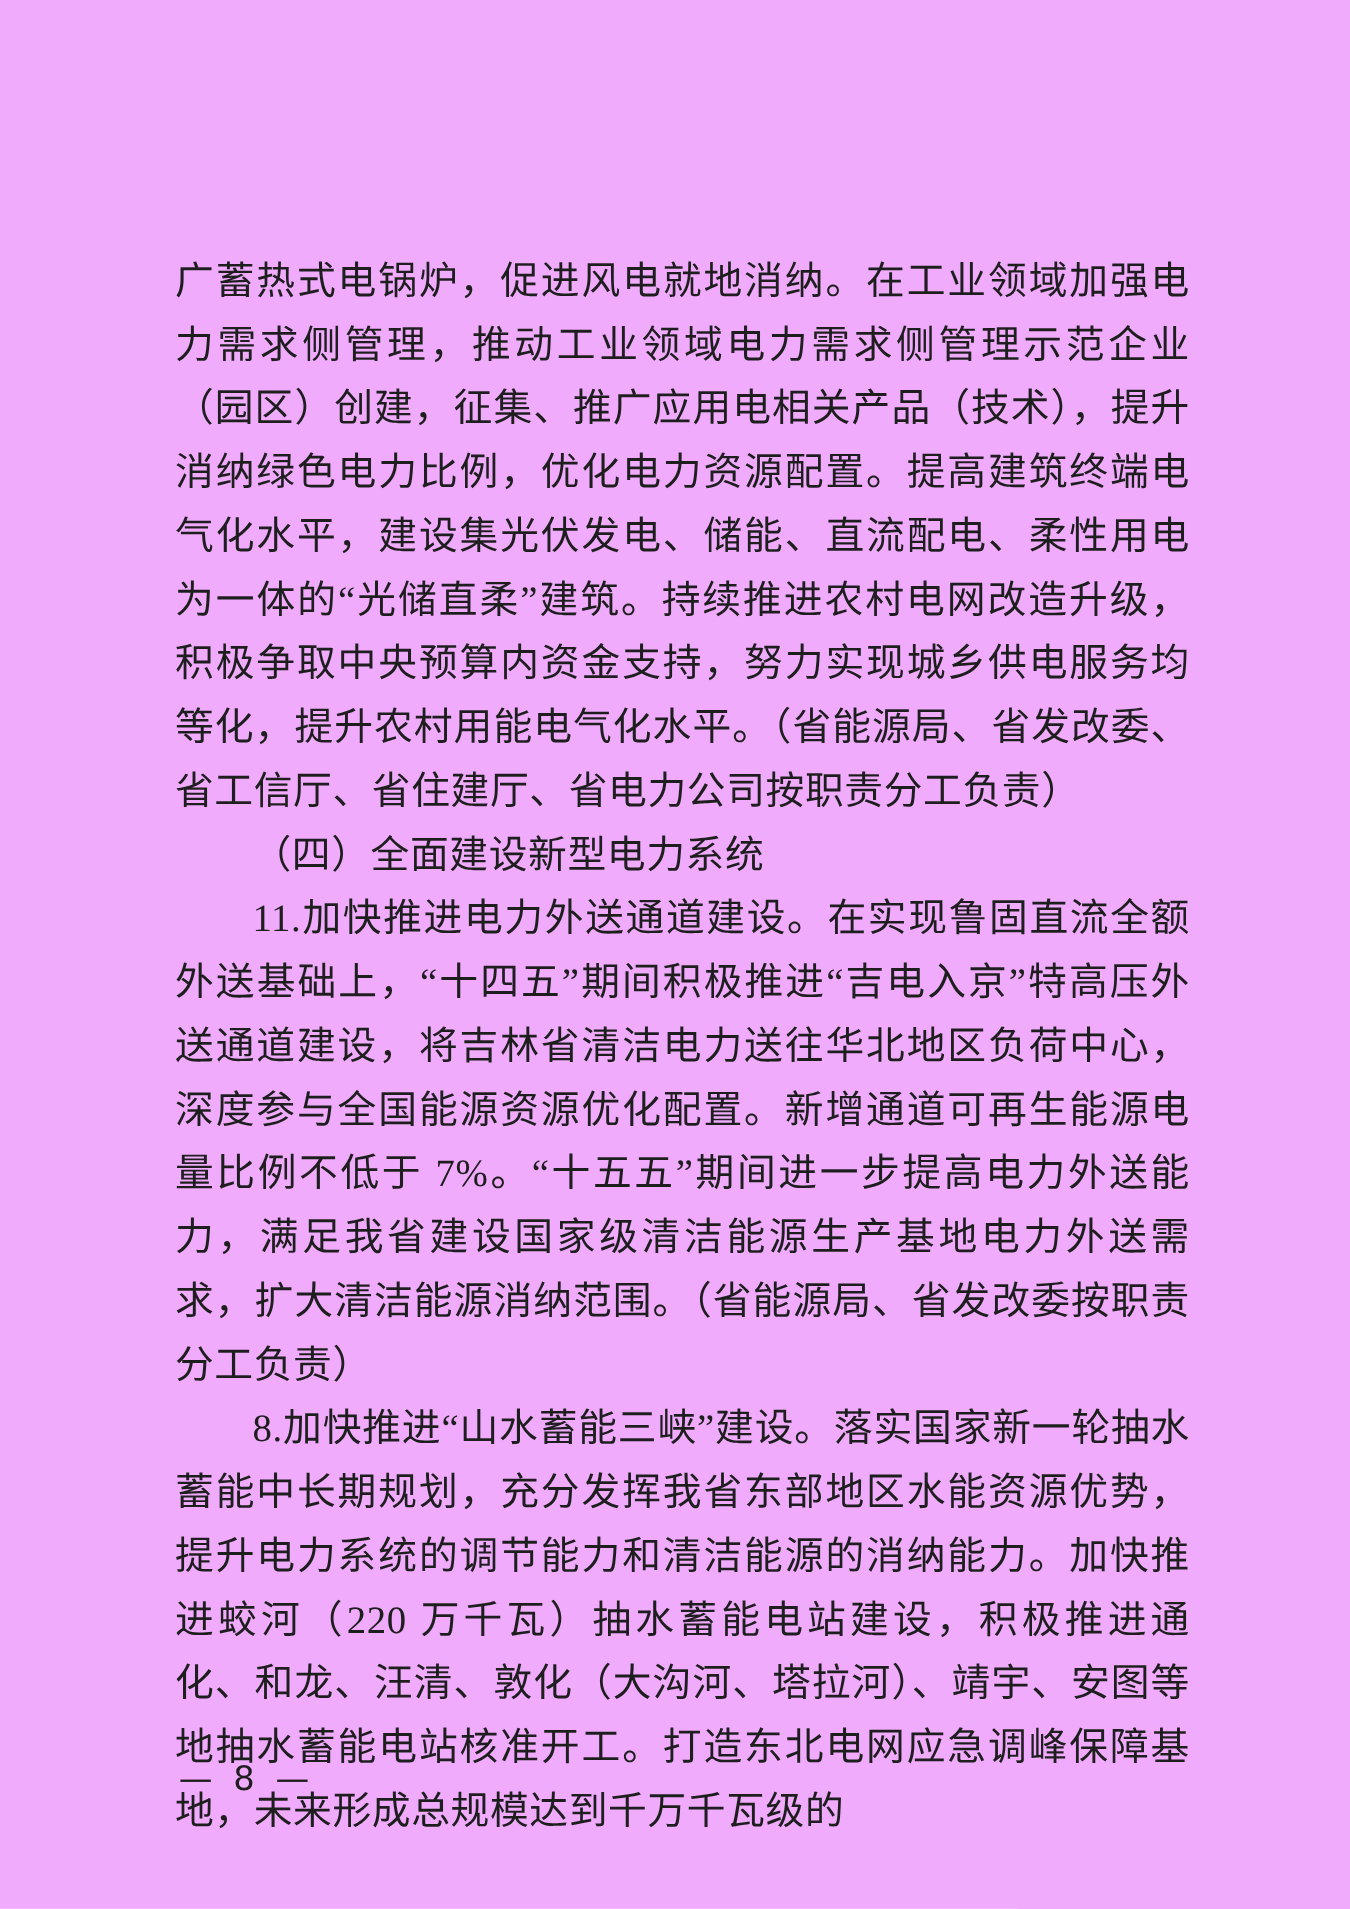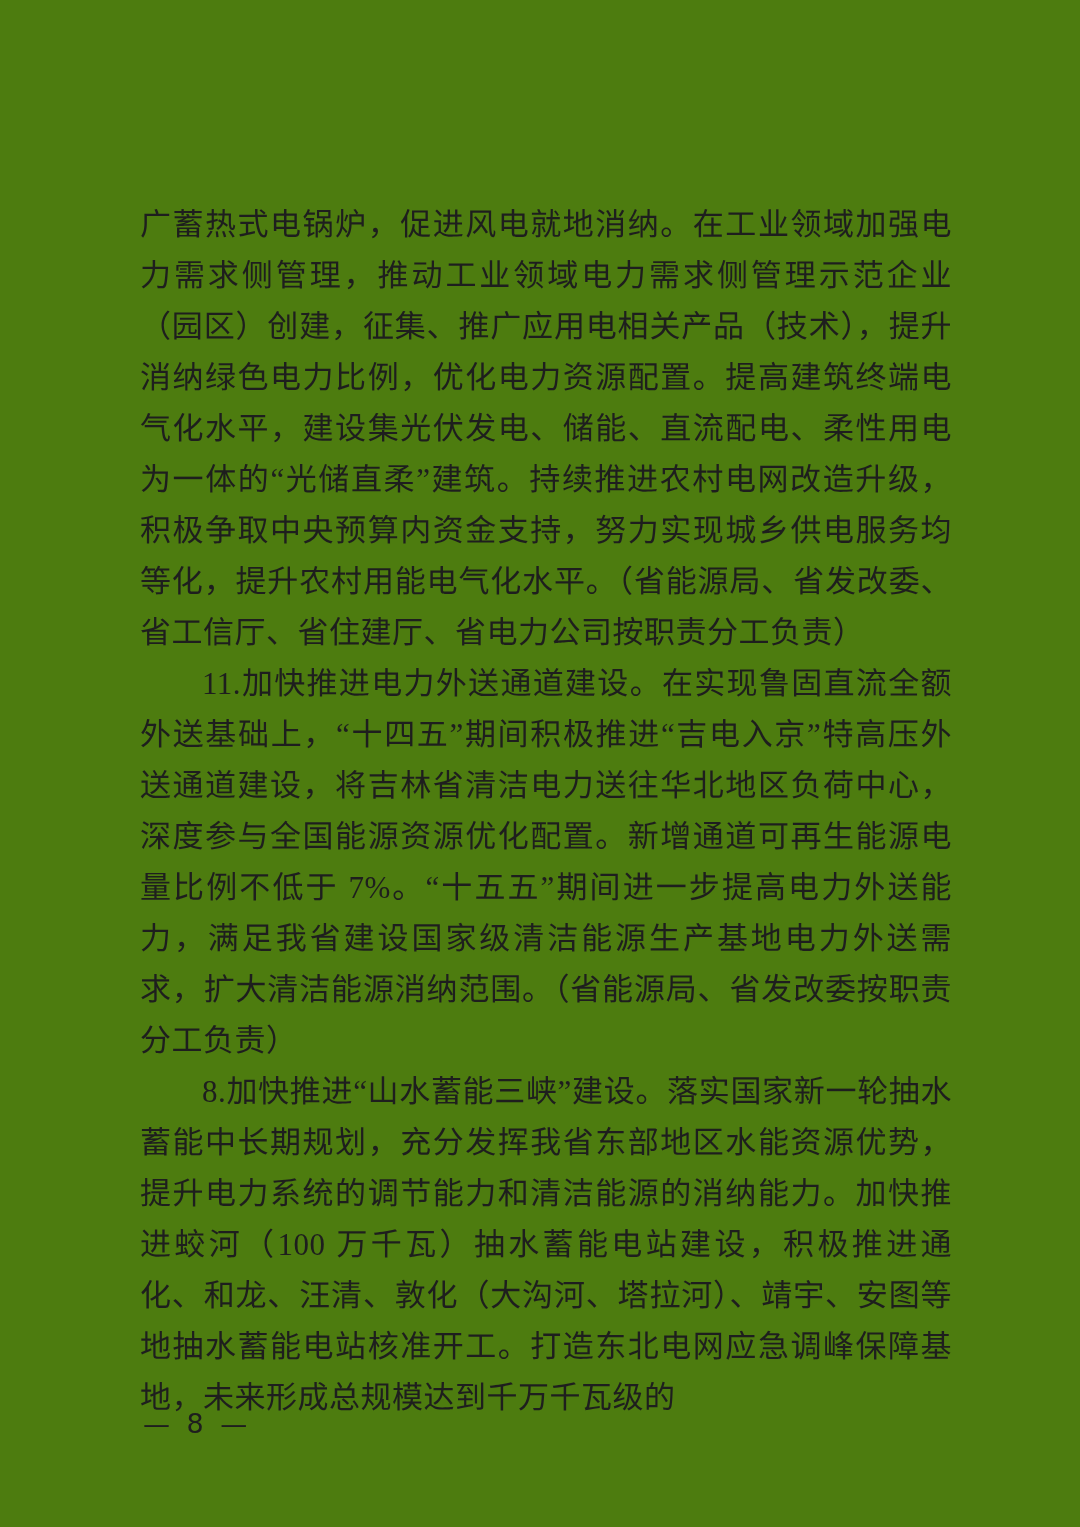--- a/index.html
+++ b/index.html
@@ -9,21 +9,21 @@
   body {
     width: 1080px;
     height: 1527px;
     background: #ffffff;
     overflow: hidden;
   }
   .page {
     position: relative;
     width: 1080px;
     height: 1527px;
-    background: #4d7c0f;
+    background: #f0abfc;
     color: #1e1e1e;
     font-family: "Liberation Serif", "DejaVu Serif", serif;
   }
   .text-block {
     position: absolute;
     left: 140px;
     top: 199px;
     width: 812px;
     font-size: 31px;
     line-height: 51px;
@@ -54,22 +54,23 @@
 </style>
 </head>
 <body>
 
 <div class="page">
 
   <main class="text-block">
 
     <p class="para"><span>广蓄热式电锅炉，促进风电就地消纳。在工业领域加强电力需求侧管理，推动工业领域电力需求侧管理示范企业（园区）创建，征集、推广应用电相关产品（技术），提升消纳绿色电力比例，优化电力资源配置。提高建筑终端电气化水平，建设集光伏发电、储能、直流配电、柔性用电为一体的“光储直柔”建筑。持续推进农村电网改造升级，积极争取中央预算内资金支持，努力实现城乡供电服务均等化，提升农村用能电气化水平。（省能源局、省发改委、省工信厅、省住建厅、省电力公司按职责分工负责）</span></p>
 
+    <p class="para indent"><span>（四）全面建设新型电力系统</span></p>
 
     <p class="para indent"><span class="lead">11.加快推进电力外送通道建设。</span><span>在实现鲁固直流全额外送基础上，“十四五”期间积极推进“吉电入京”特高压外送通道建设，将吉林省清洁电力送往华北地区负荷中心，深度参与全国能源资源优化配置。新增通道可再生能源电量比例不低于 7%。“十五五”期间进一步提高电力外送能力，满足我省建设国家级清洁能源生产基地电力外送需求，扩大清洁能源消纳范围。（省能源局、省发改委按职责分工负责）</span></p>
 
-    <p class="para indent"><span class="lead">8.加快推进“山水蓄能三峡”建设。</span><span>落实国家新一轮抽水蓄能中长期规划，充分发挥我省东部地区水能资源优势，提升电力系统的调节能力和清洁能源的消纳能力。加快推进蛟河（100 万千瓦）抽水蓄能电站建设，积极推进通化、和龙、汪清、敦化（大沟河、塔拉河）、靖宇、安图等地抽水蓄能电站核准开工。打造东北电网应急调峰保障基地，未来形成总规模达到千万千瓦级的</span></p>
+    <p class="para indent"><span class="lead">8.加快推进“山水蓄能三峡”建设。</span><span>落实国家新一轮抽水蓄能中长期规划，充分发挥我省东部地区水能资源优势，提升电力系统的调节能力和清洁能源的消纳能力。加快推进蛟河（220 万千瓦）抽水蓄能电站建设，积极推进通化、和龙、汪清、敦化（大沟河、塔拉河）、靖宇、安图等地抽水蓄能电站核准开工。打造东北电网应急调峰保障基地，未来形成总规模达到千万千瓦级的</span></p>
 
   </main>
 
   <footer class="footer">— 8 —</footer>
 
 </div>
 
 </body></html>

